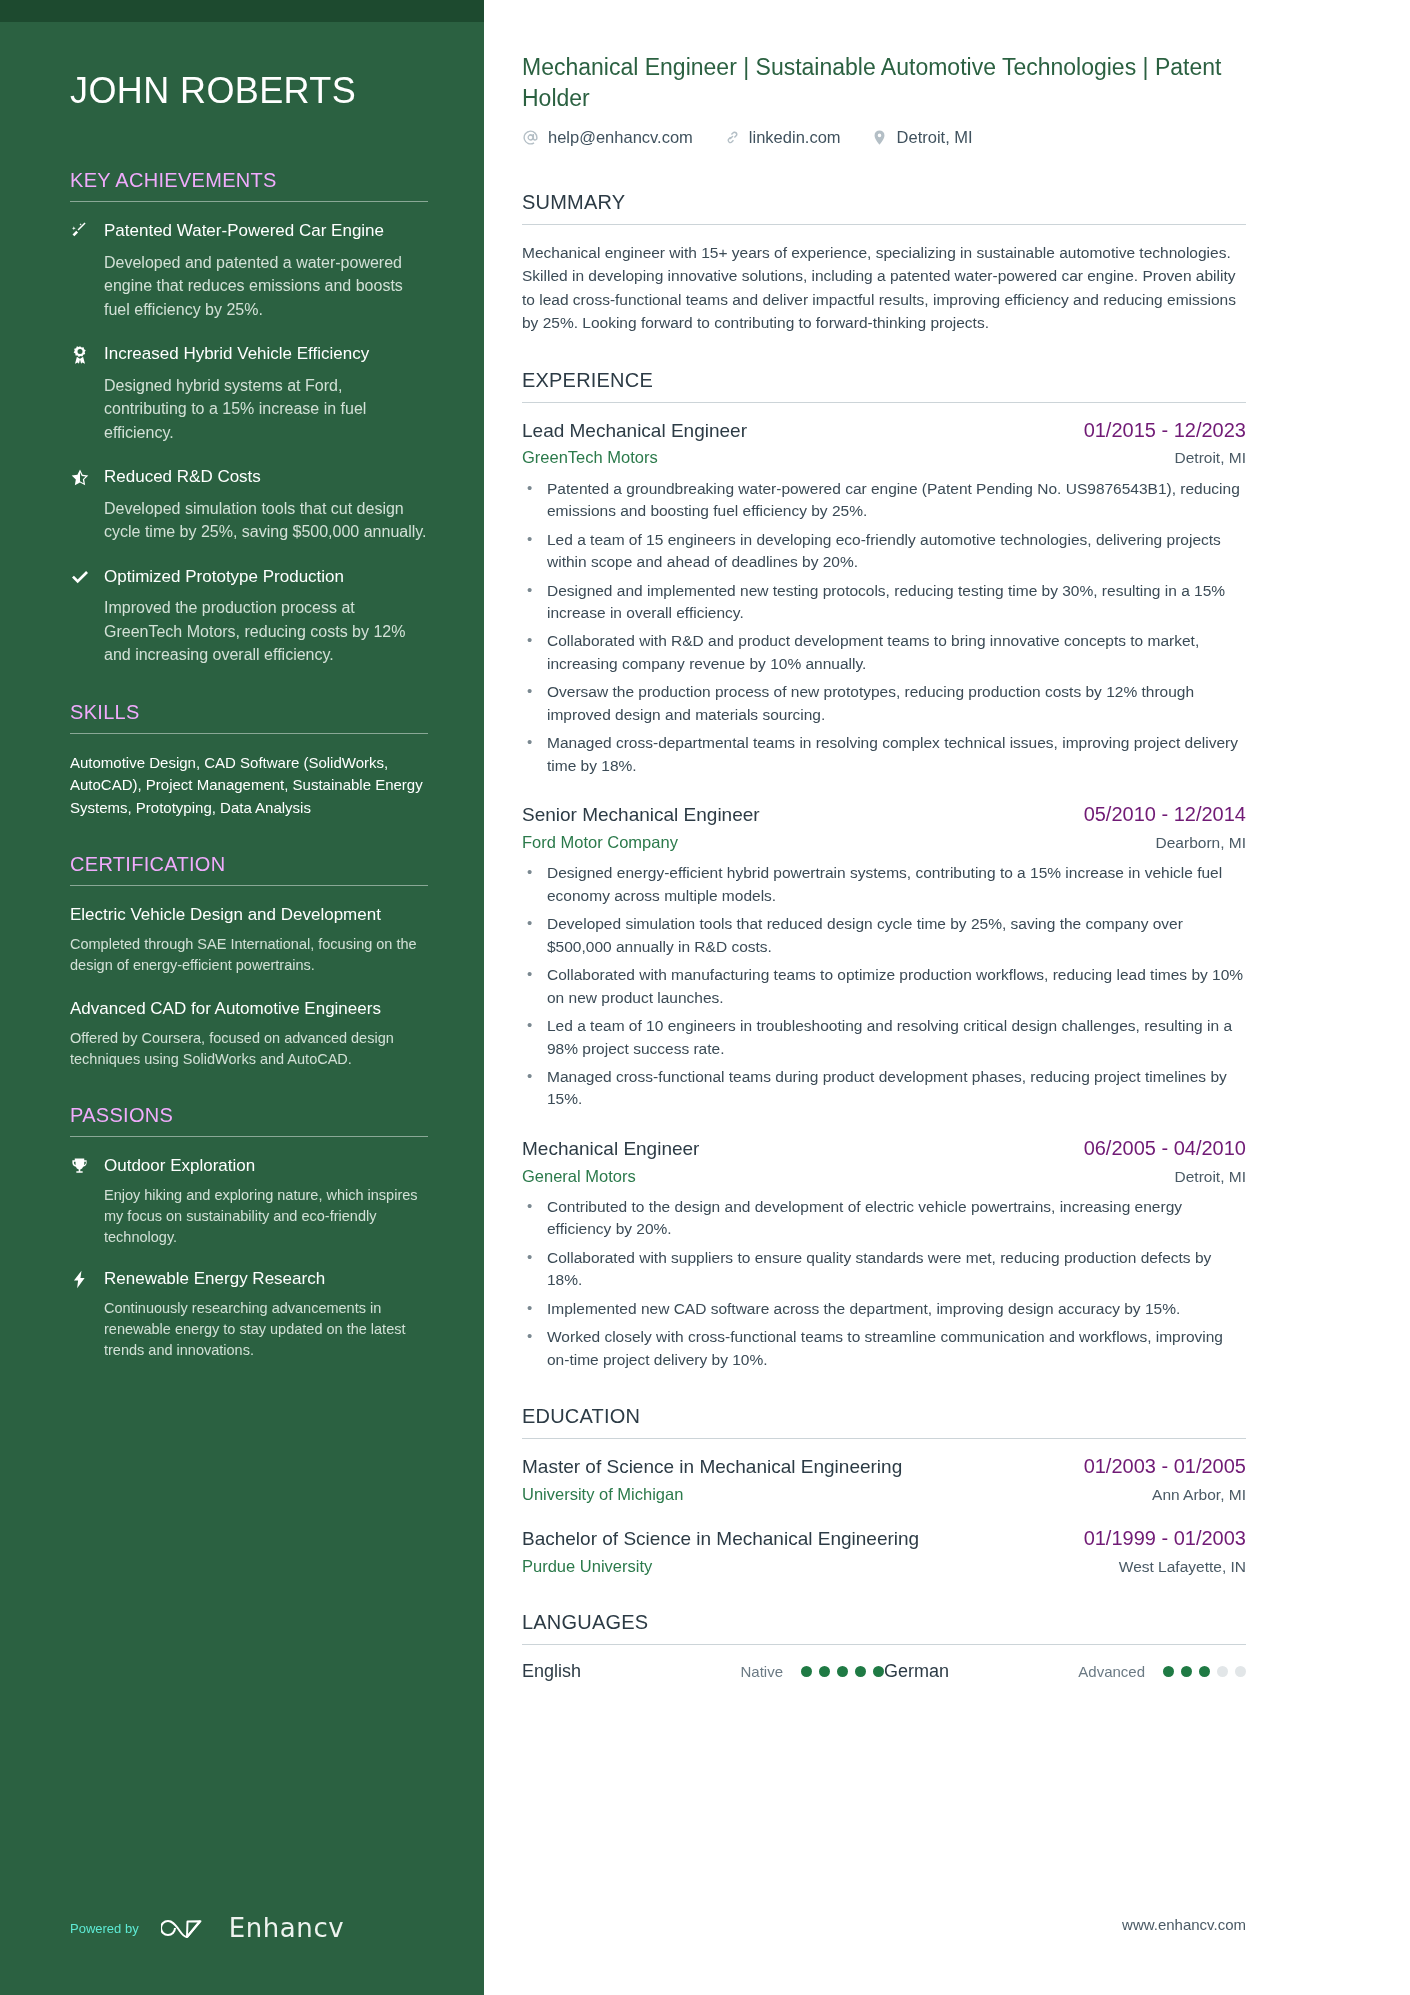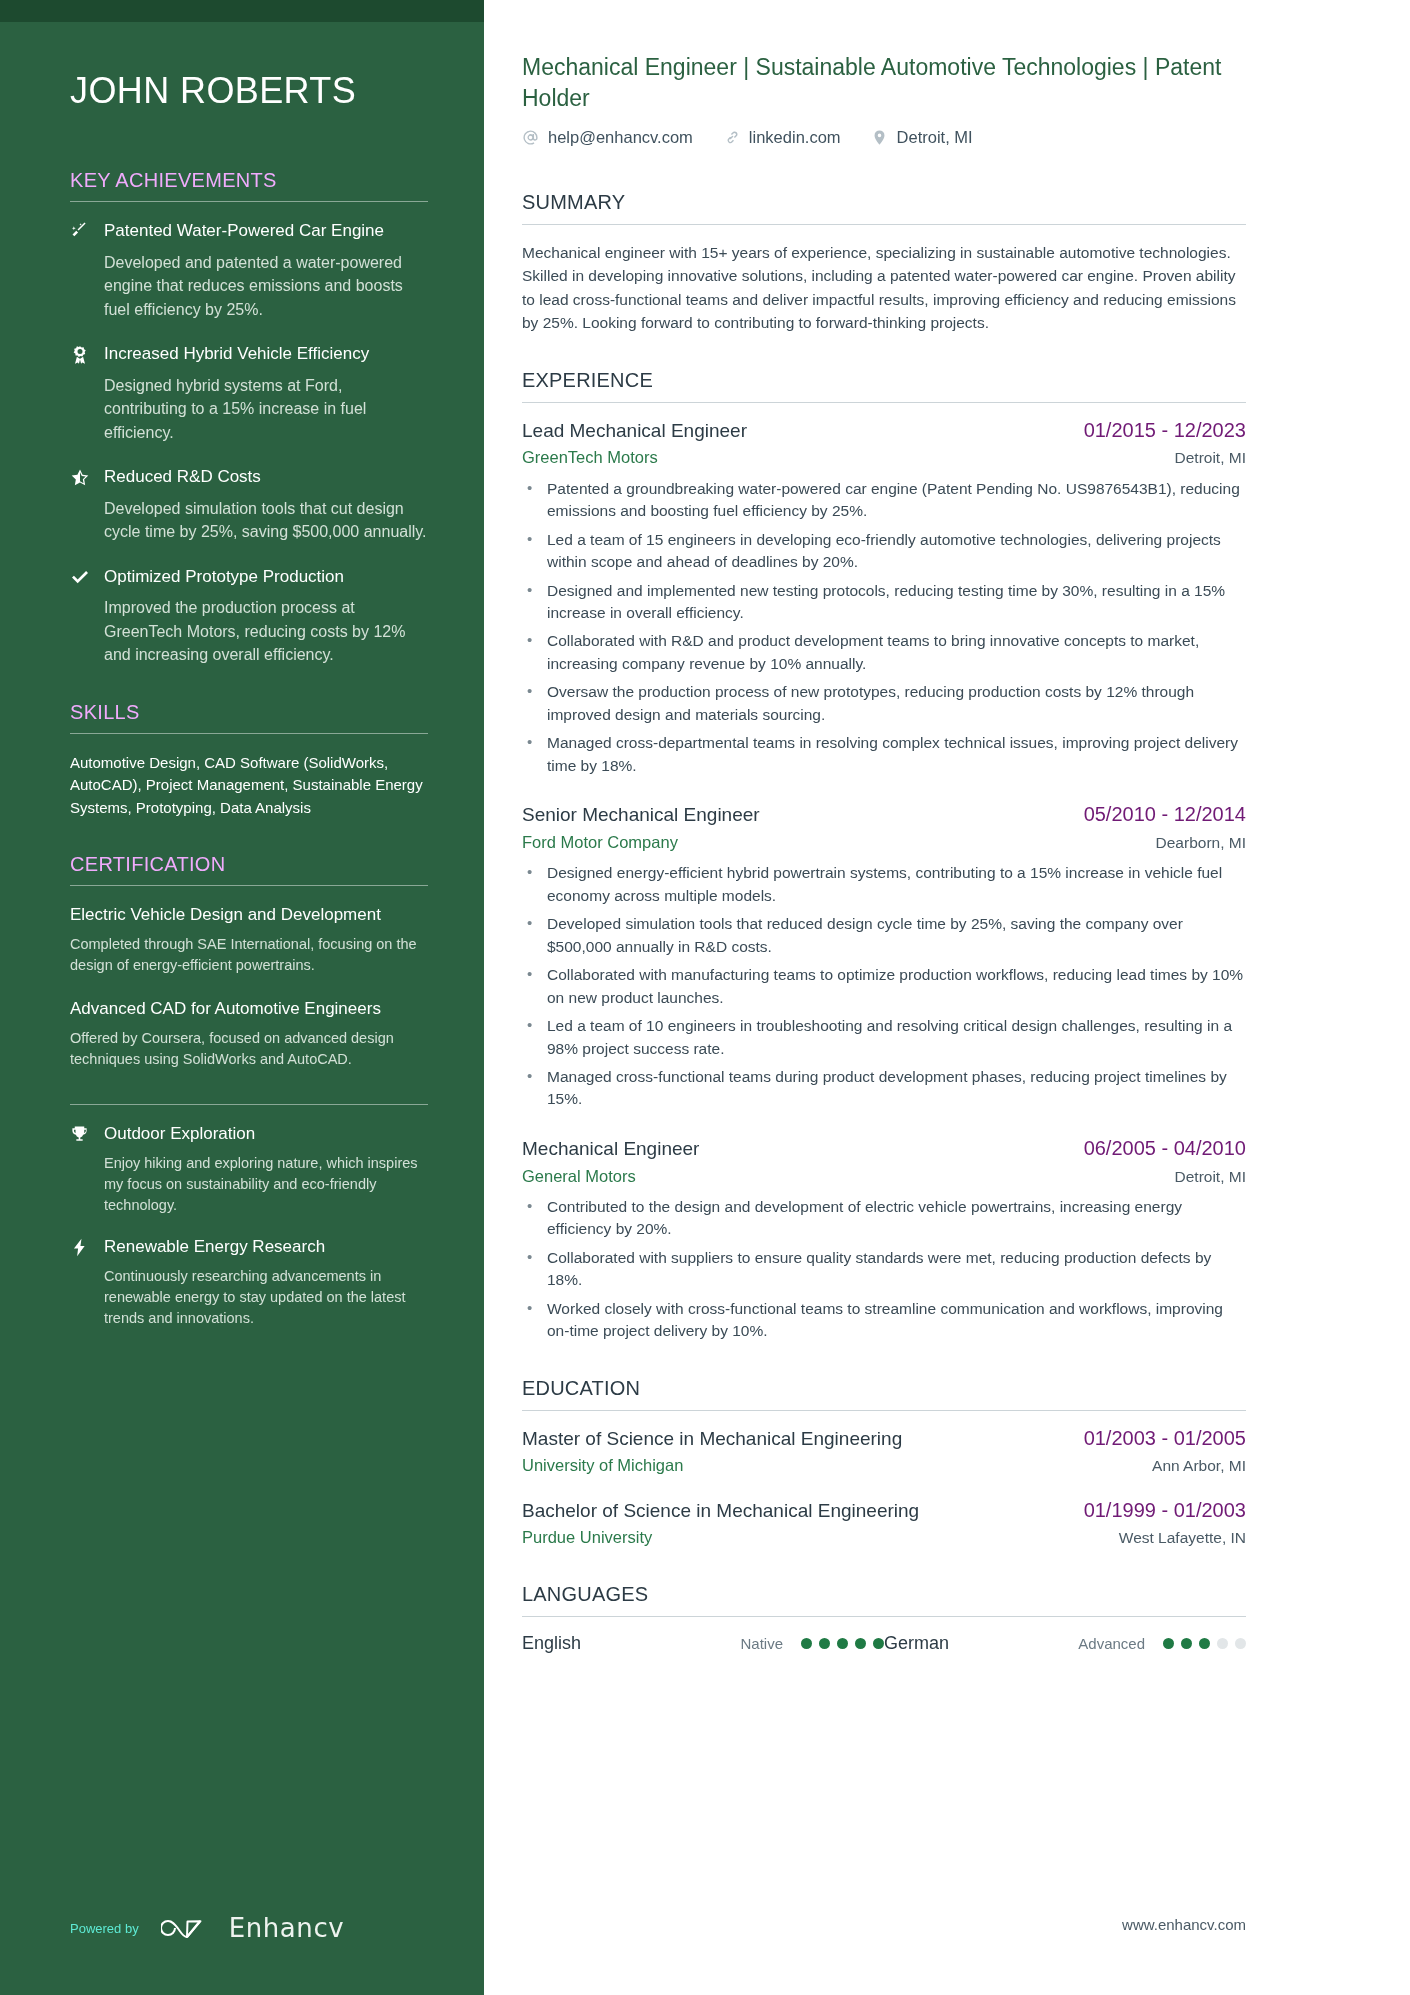--- a/index.html
+++ b/index.html
@@ -293,20 +293,21 @@
           <div class="cert-title">Electric Vehicle Design and Development</div>
           <div class="cert-desc">Completed through SAE International, focusing on the design of energy-efficient powertrains.</div>
         </div>
         <div class="cert">
           <div class="cert-title">Advanced CAD for Automotive Engineers</div>
           <div class="cert-desc">Offered by Coursera, focused on advanced design techniques using SolidWorks and AutoCAD.</div>
         </div>
       </section>
 
       <section class="side-section">
+        <div class="side-h">PASSIONS</div>
         <div class="side-rule"></div>
 
         <div class="passion">
           <span class="passion-ico">
             <svg viewBox="0 0 24 24">
                 <path d="M6 2h12v2h3v3.2c0 2.6-1.9 4.7-4.4 5.1A5 5 0 0 1 13 15.8V18h3v2H8v-2h3v-2.2a5 5 0 0 1-3.6-3.5C4.9 11.9 3 9.8 3 7.2V4h3V2zm0 4H5v1.2c0 1.3.8 2.4 2 2.8V6zm12 0v4c1.2-.4 2-1.5 2-2.8V6h-2z"></path>
               </svg>
           </span>
           <div class="ach-body">
             <div class="passion-title">Outdoor Exploration</div>
@@ -428,20 +429,21 @@
           <span class="entry-title">Mechanical Engineer</span>
           <span class="entry-date">06/2005 - 04/2010</span>
         </div>
         <div class="entry-row entry-sub">
           <span class="entry-org">General Motors</span>
           <span class="entry-loc">Detroit, MI</span>
         </div>
         <ul class="bullets">
           <li>Contributed to the design and development of electric vehicle powertrains, increasing energy efficiency by 20%.</li>
           <li>Collaborated with suppliers to ensure quality standards were met, reducing production defects by 18%.</li>
+          <li>Implemented new CAD software across the department, improving design accuracy by 15%.</li>
           <li>Worked closely with cross-functional teams to streamline communication and workflows, improving on-time project delivery by 10%.</li>
         </ul>
       </div>
     </section>
 
     <section class="section">
       <div class="sec-h">EDUCATION</div>
       <div class="sec-rule"></div>
 
       <div class="edu-entry">

